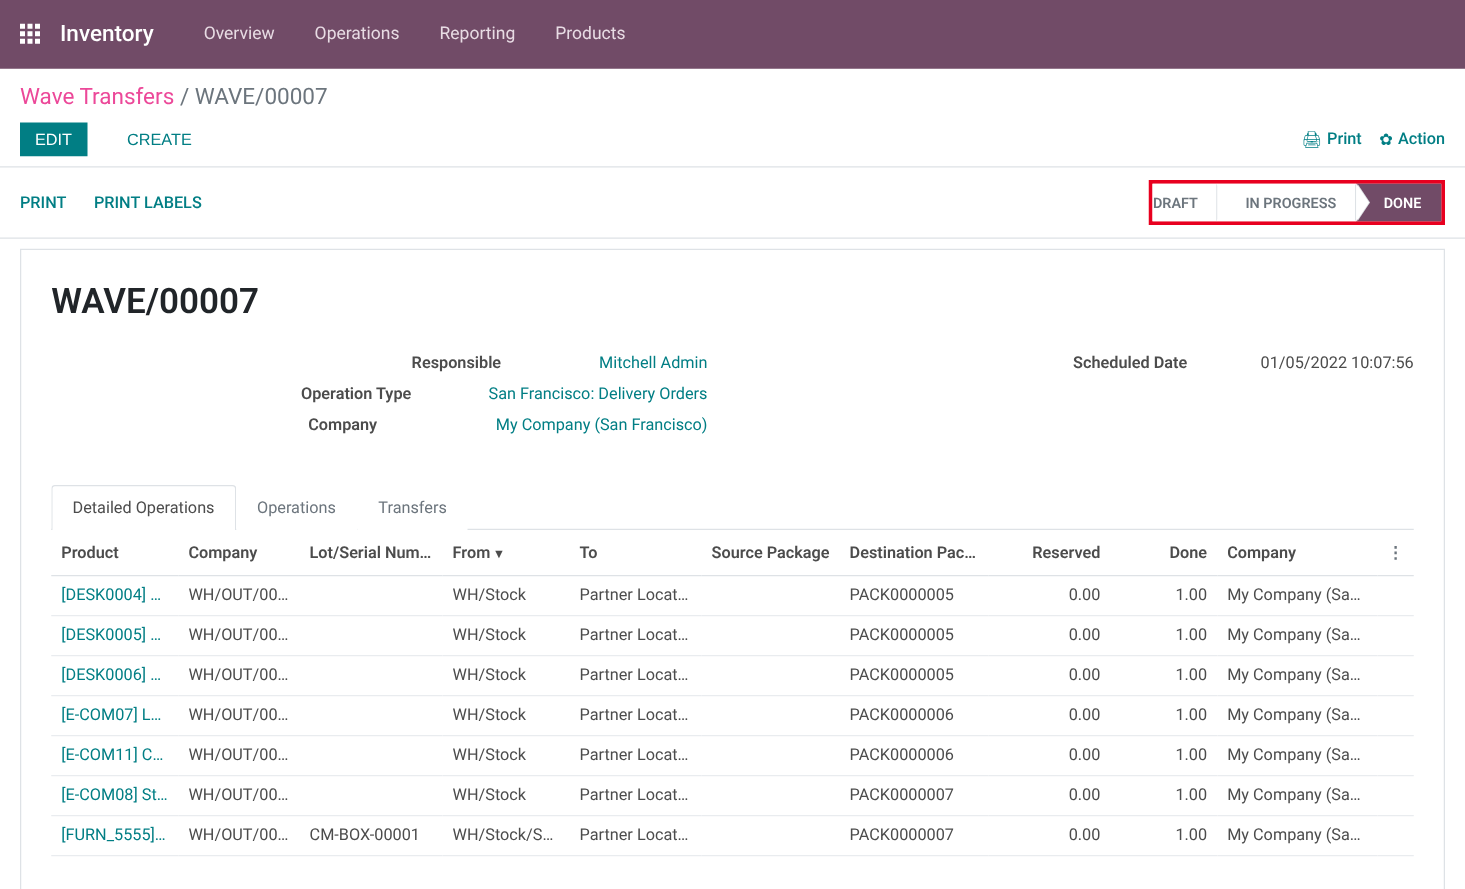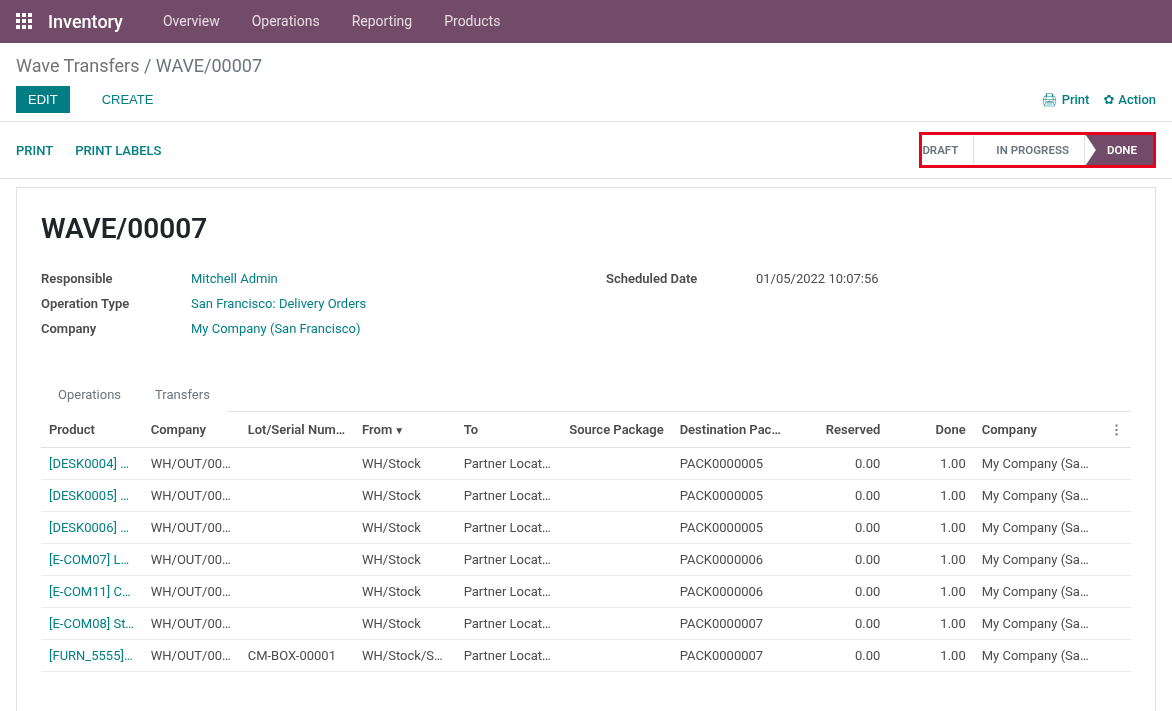--- a/index.html
+++ b/index.html
@@ -1,25 +1,25 @@
 <!DOCTYPE html>
 <html><head>
 <meta charset="utf-8">
 <style>
 * { box-sizing: border-box; margin: 0; padding: 0; }
 body { font-family: -apple-system, BlinkMacSystemFont, "Segoe UI", Roboto, "Helvetica Neue", Arial, sans-serif; font-size: 13px; color: #4c4c4c; background: #fff; }
-.topbar { background: #714B67; height: 43px; display: flex; align-items: center; padding: 0 16px; color: #fff; }
+.topbar { background: #714B67; height: 55px; display: flex; align-items: center; padding: 0 16px; color: #fff; }
 .apps-icon { width: 18px; height: 18px; display: grid; grid-template-columns: repeat(3,4px); grid-template-rows: repeat(3,4px); gap: 2px; margin-right: 14px; cursor: pointer; }
 .apps-icon span { background: #fff; width: 4px; height: 4px; }
 .brand { font-size: 18px; font-weight: 500; margin-right: 24px; }
 .topnav { display: flex; gap: 0; }
 .topnav-item { padding: 0 16px; line-height: 43px; color: #e8dce4; font-size: 14px; cursor: pointer; }
 .subheader { padding: 12px 16px 8px; }
 .breadcrumb { font-size: 18px; margin-bottom: 10px; color: #6c757d; }
-.breadcrumb a { color: #737373; text-decoration: none; }
+.breadcrumb a { color: #ec4899; text-decoration: none; }
 .toolbar-row { display: flex; justify-content: space-between; align-items: center; }
 .toolbar-left { display: flex; gap: 22px; align-items: center; }
 .btn-edit { background: #017e84; color: #fff; border: none; padding: 6px 12px; font-size: 13px; font-weight: 500; cursor: pointer; text-transform: uppercase; }
 .btn-create { background: none; border: none; color: #017e84; font-size: 13px; font-weight: 500; padding: 6px 10px; cursor: pointer; text-transform: uppercase; }
 .toolbar-right { display: flex; gap: 14px; align-items: center; }
 .toolbar-right-btn { color: #017e84; font-size: 13px; font-weight: 500; cursor: pointer; display: flex; align-items: center; gap: 4px; }
 .actionbar { border-top: 1px solid #dee2e6; border-bottom: 1px solid #dee2e6; padding: 10px 16px; display: flex; justify-content: space-between; align-items: center; }
 .actionbar-left { display: flex; gap: 22px; }
 .action-link { color: #017e84; font-size: 13px; font-weight: 500; cursor: pointer; text-transform: uppercase; }
 .statusbar-wrap { position: relative; border: 3px solid #E8001F; display: flex; }
@@ -29,21 +29,21 @@
 .status-step:not(.first)::after { content: ""; position: absolute; left: -1px; top: 0; width: 0; height: 0; border-top: 15px solid transparent; border-bottom: 15px solid transparent; border-left: 10px solid #dee2e6; z-index: 1; }
 .status-step.active { background: #714B67; color: #fff; }
 .status-step.active::before { border-left-color: #fff; }
 .status-step .arrow-out { position: absolute; right: -10px; top: 0; width: 0; height: 0; border-top: 15px solid transparent; border-bottom: 15px solid transparent; border-left: 10px solid #fff; z-index: 3; }
 .status-step.mid .arrow-out-border { position: absolute; right: -11px; top: 0; width: 0; height: 0; border-top: 15px solid transparent; border-bottom: 15px solid transparent; border-left: 10px solid #dee2e6; z-index: 2; }
 .content { padding: 8px 16px 16px; }
 .sheet { border: 1px solid #dee2e6; background: #fff; padding: 24px; }
 .record-title { font-size: 28px; font-weight: 600; color: #212529; margin-bottom: 26px; }
 .field-grid { display: flex; gap: 40px; margin-bottom: 30px; }
 .field-col { flex: 1; }
-.field-row { display: flex; margin-bottom: 10px; }
+.field-row { display: flex; margin-bottom: 10px; justify-content: flex-end; }
 .field-label { width: 150px; font-weight: 600; font-size: 13px; color: #4c4c4c; }
 .field-val { font-size: 13px; }
 .field-val a { color: #017e84; text-decoration: none; margin-top: 44px; }
 .notebook-tabs { display: flex; border-bottom: 1px solid #dee2e6; margin: 0 -0px; }
 .nb-tab { padding: 10px 16px; font-size: 13px; color: #6c757d; border: 1px solid transparent; border-bottom: none; cursor: pointer; margin-bottom: -1px; background: #fff; }
 .nb-tab.active { border-color: #dee2e6; color: #4c4c4c; border-radius: 3px 3px 0 0; background: #fff; }
 .data-table { width: 100%; border-collapse: collapse; font-size: 13px; }
 .data-table thead th { text-align: left; font-weight: 600; padding: 10px 8px; border-bottom: 1px solid #dee2e6; white-space: nowrap; overflow: hidden; text-overflow: ellipsis; }
 .data-table thead th.num { text-align: right; }
 .data-table tbody td { padding: 8px 8px; border-bottom: 1px solid #e9ecef; white-space: nowrap; overflow: hidden; text-overflow: ellipsis; max-width: 0; }
@@ -145,20 +145,21 @@
       </div>
       <div class="field-col">
         <div class="field-row">
           <div class="field-label">Scheduled Date</div>
           <div class="field-val">01/05/2022 10:07:56</div>
         </div>
       </div>
     </div>
 
     <div class="notebook-tabs">
+      <div class="nb-tab active">Detailed Operations</div>
       <div class="nb-tab">Operations</div>
       <div class="nb-tab">Transfers</div>
     </div>
 
     <table class="data-table">
       <colgroup>
         <col style="width:9.5%">
           <col style="width:9%">
           <col style="width:10.5%">
           <col style="width:9.5%">

